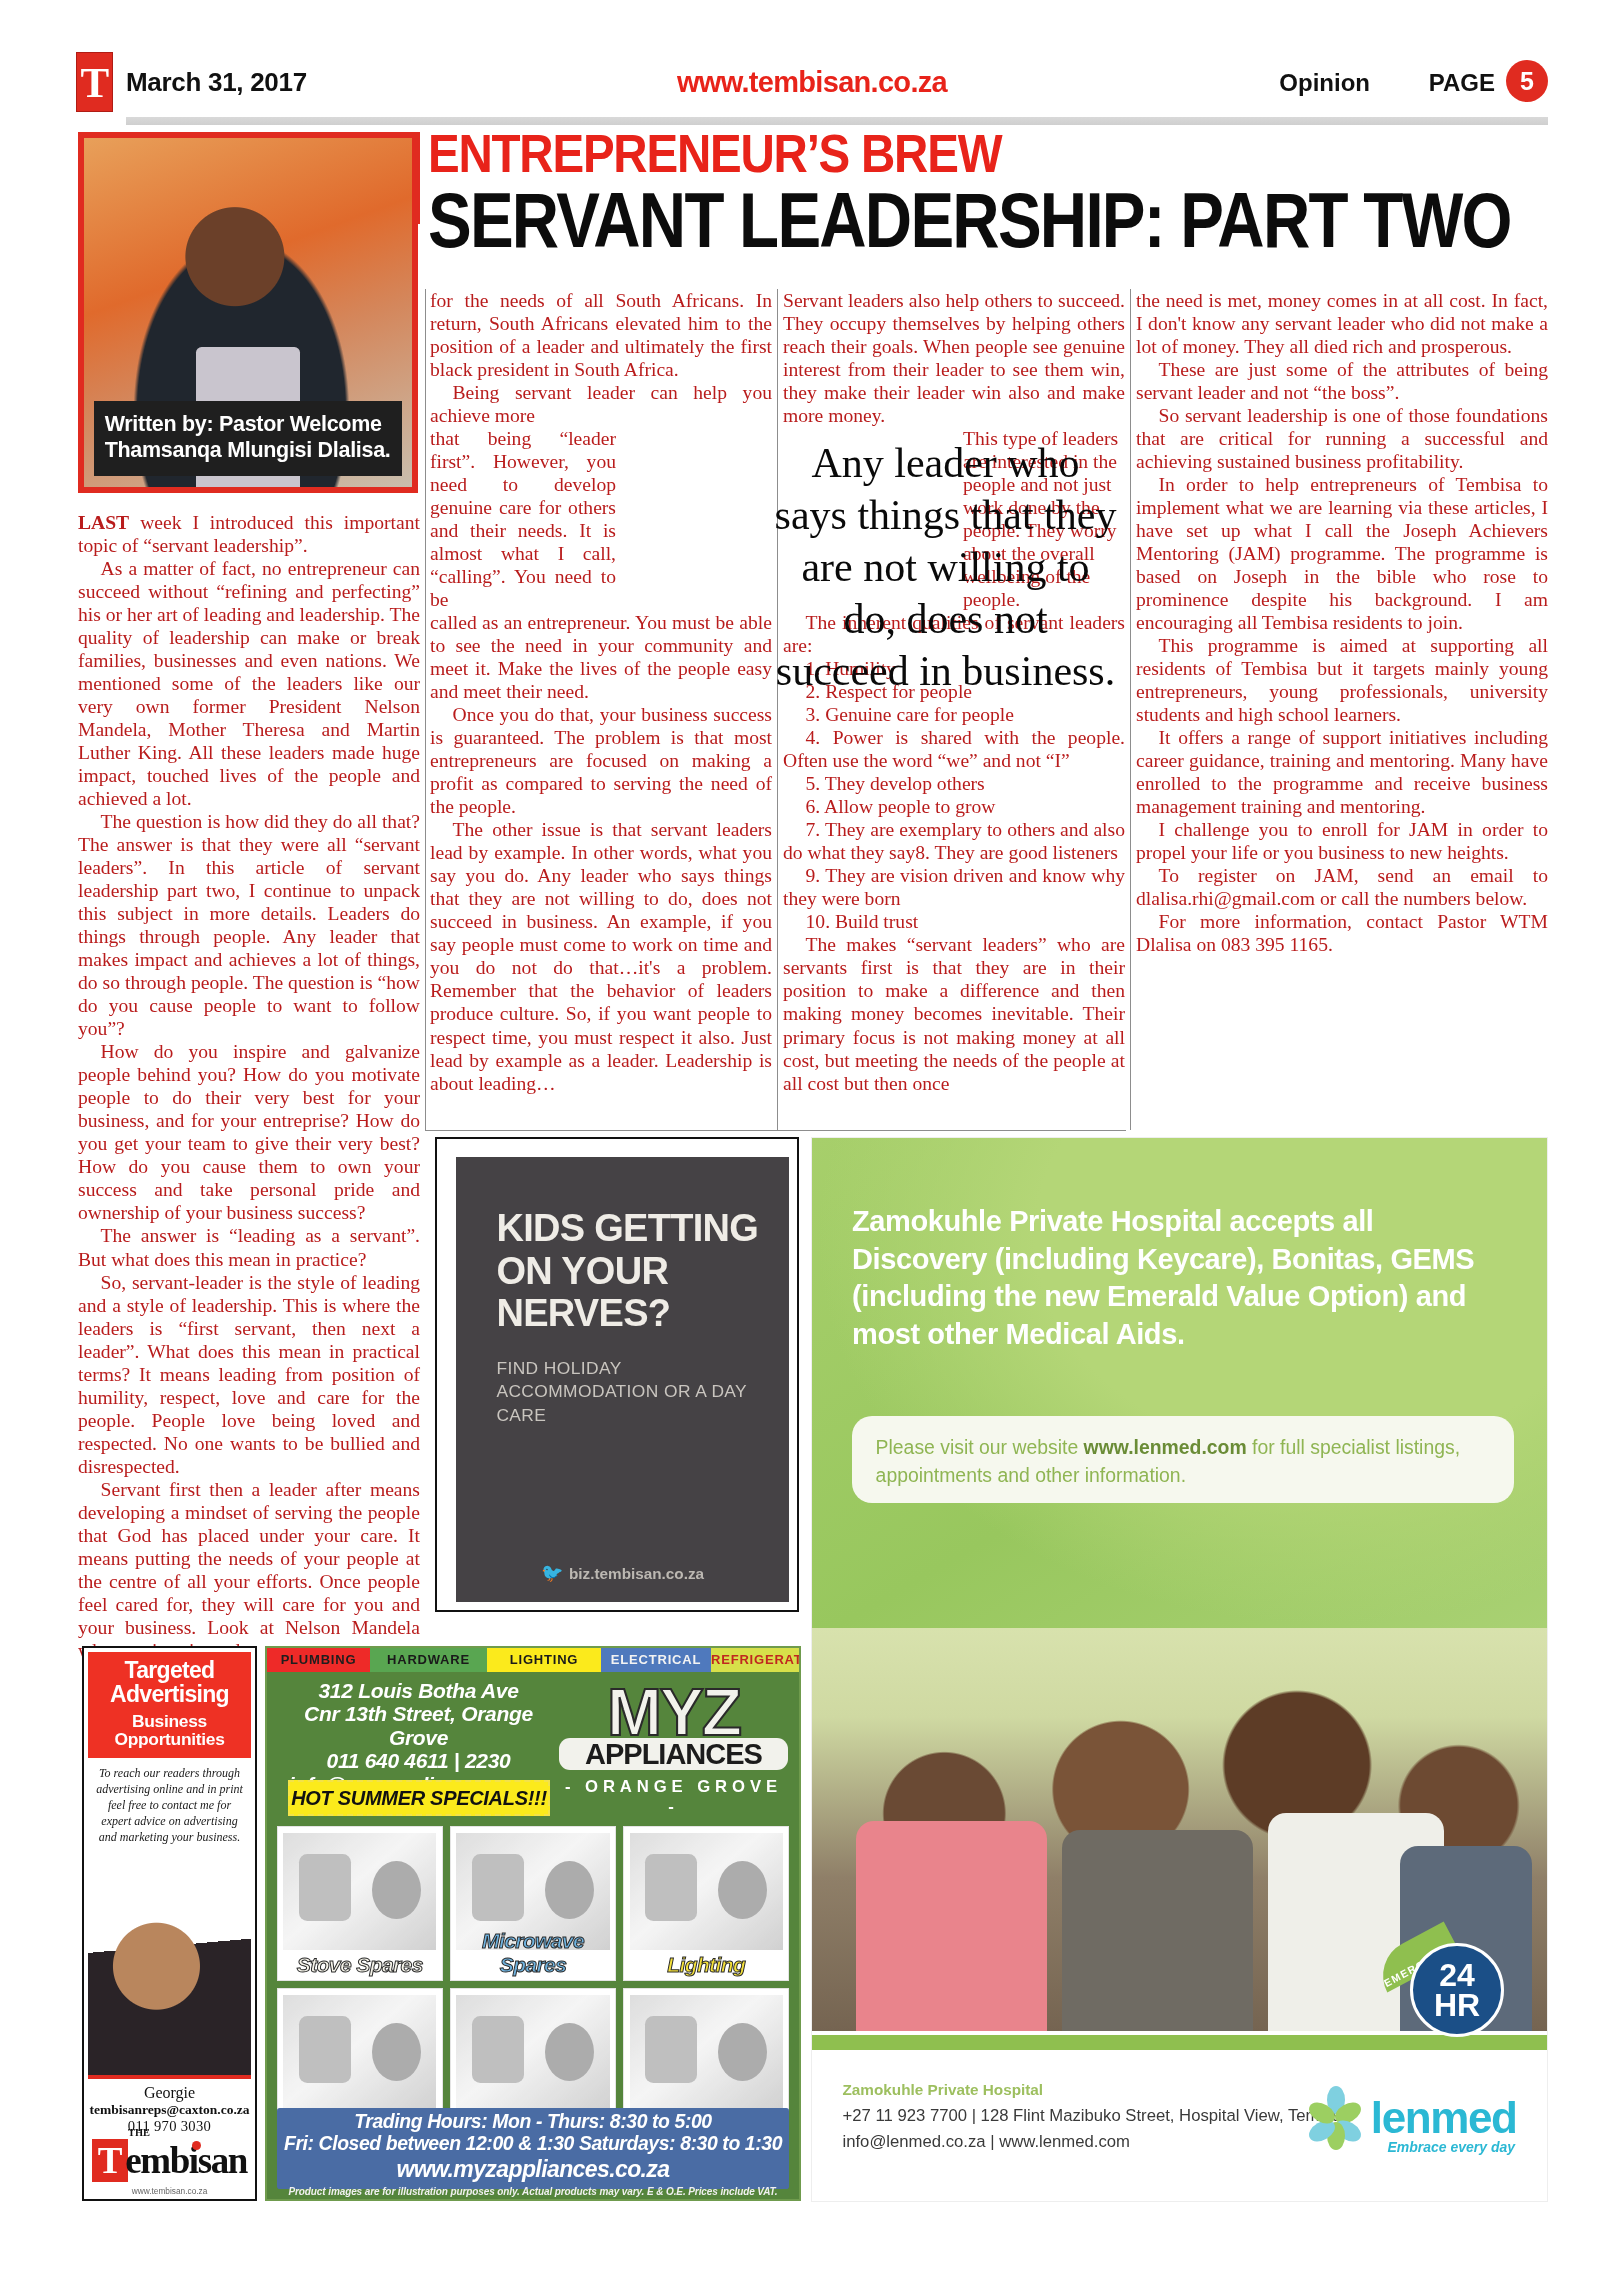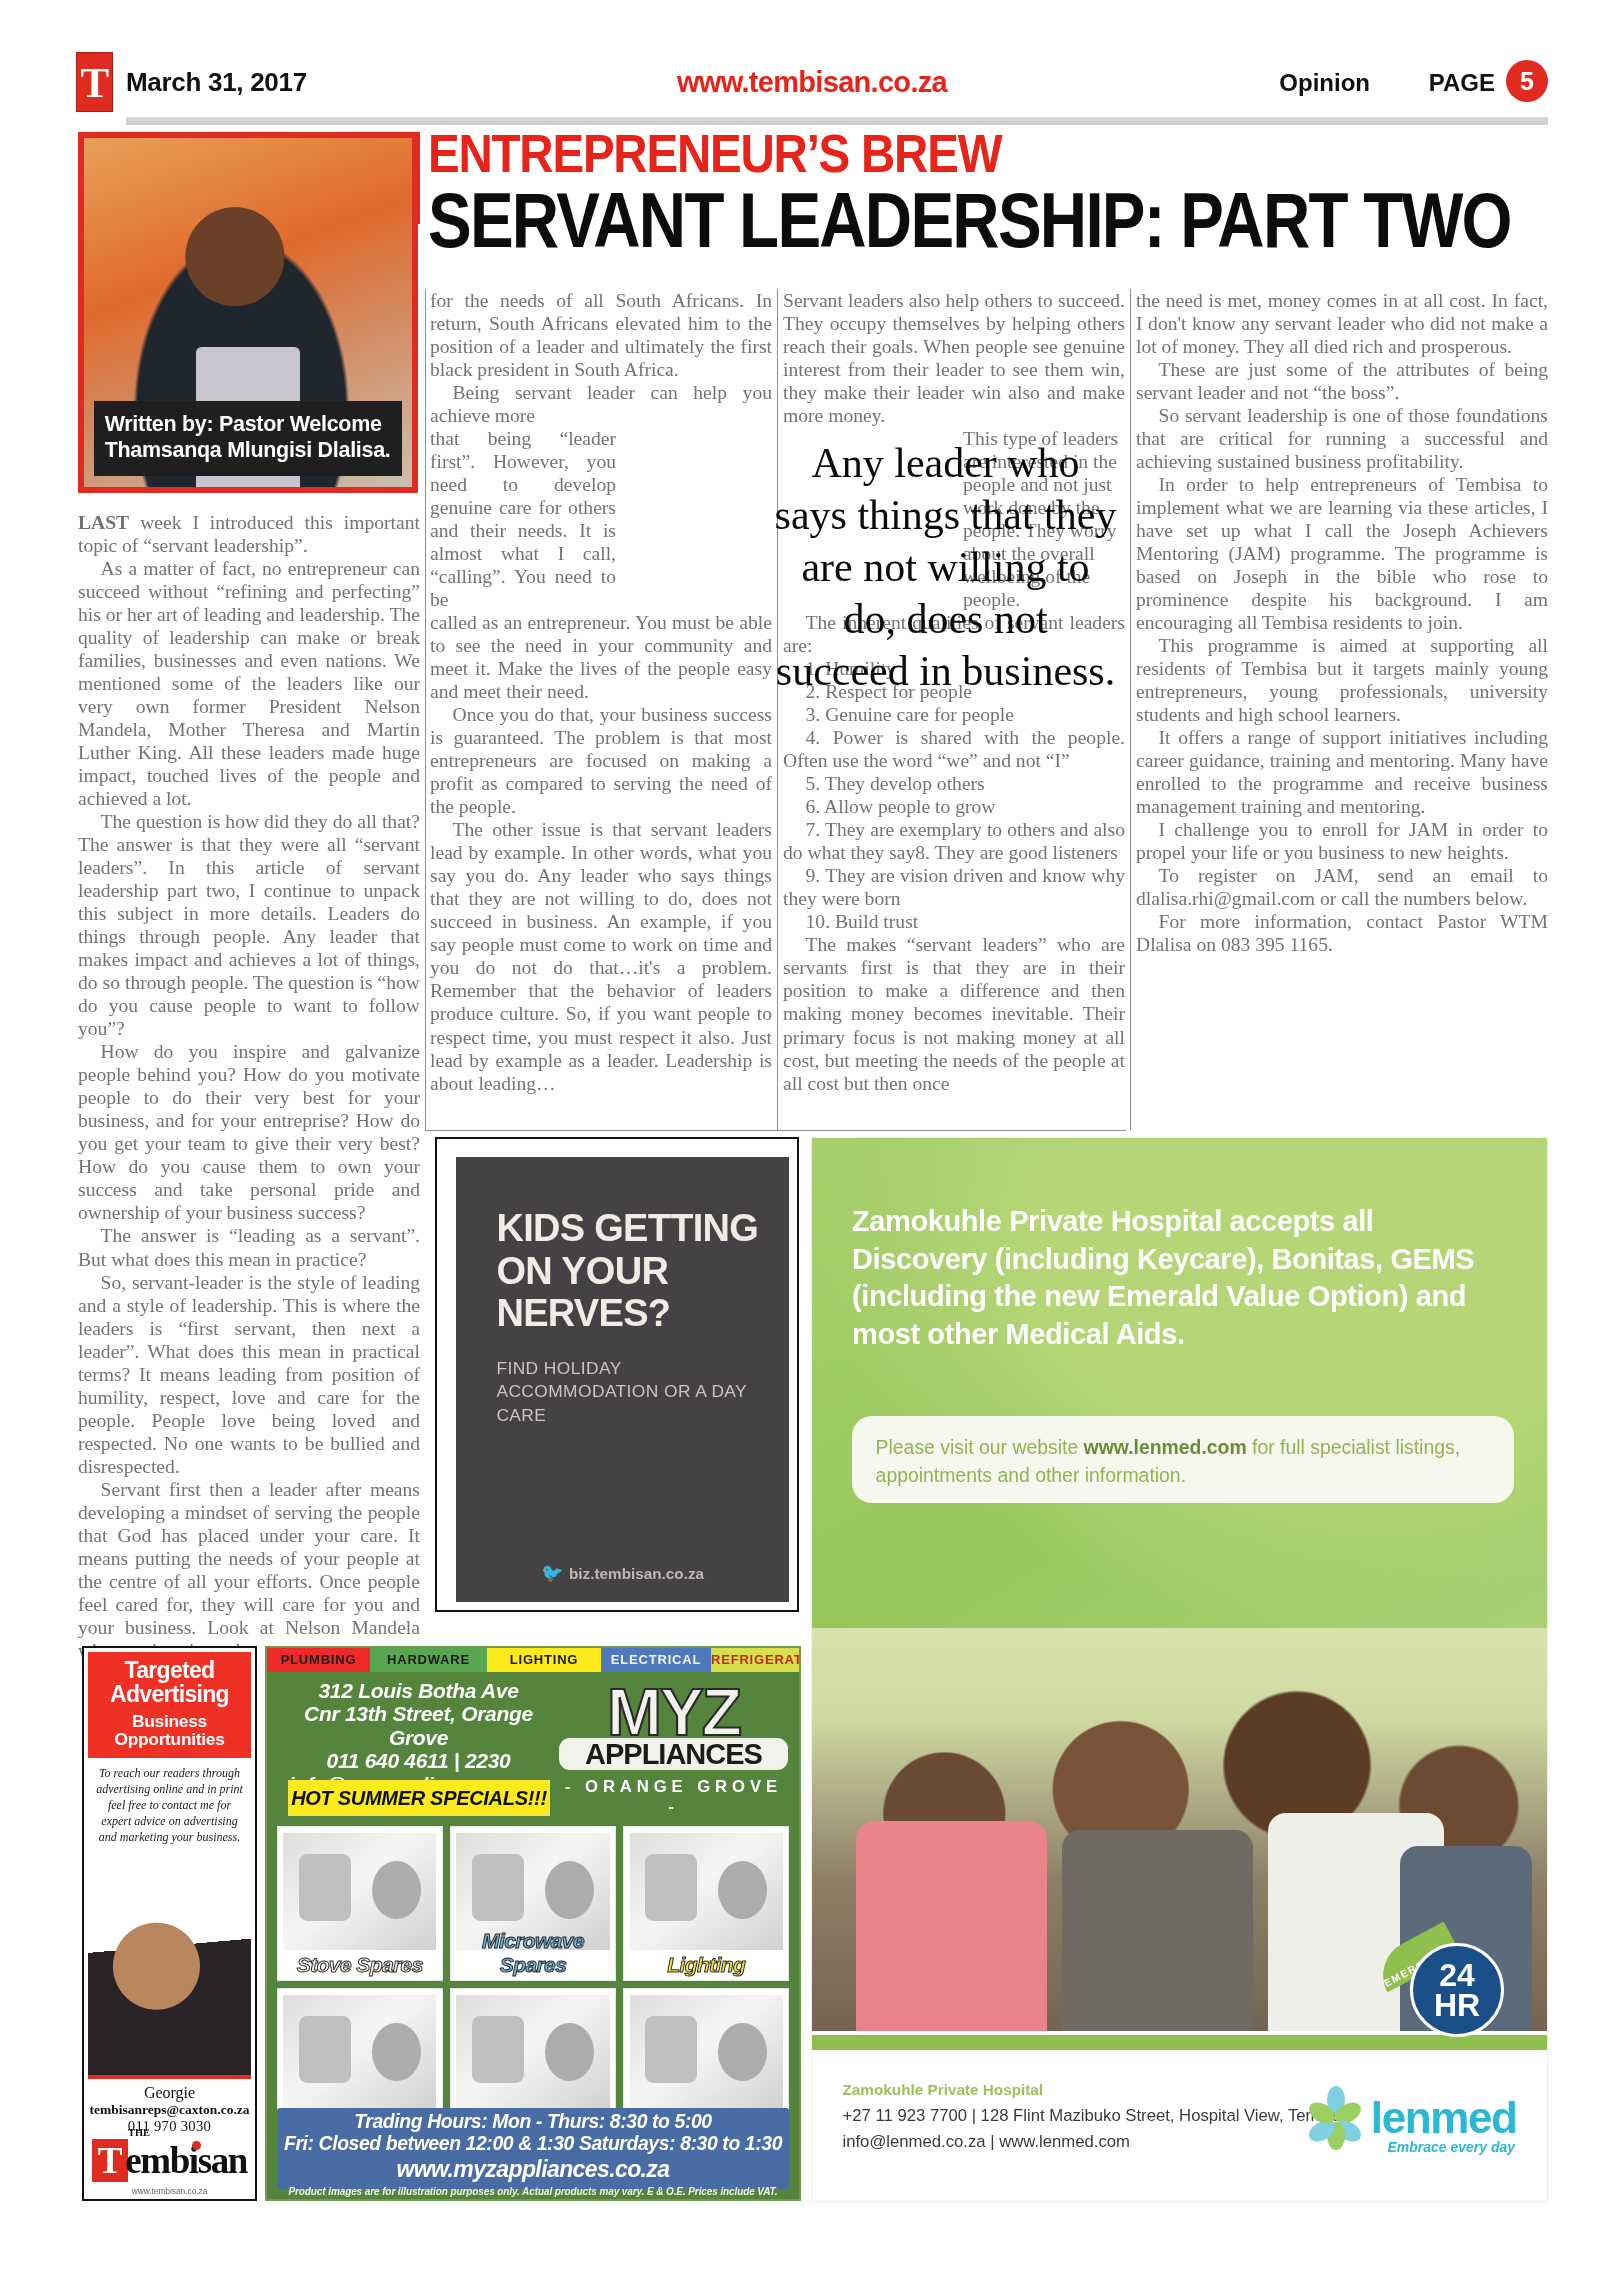--- a/index.html
+++ b/index.html
@@ -94,21 +94,21 @@
     font-family:"Liberation Sans", sans-serif; font-weight:700;
     font-size:78px; line-height:0.92; color:#0c0c0c;
     letter-spacing:-2.1px; transform:scaleX(0.84); transform-origin:left top;
     white-space:nowrap;
   }
 
   
   .col {
     position:absolute;
     font-family:"Liberation Serif", serif;
-    font-size:19.6px; line-height:1.175; color:#737373;
+    font-size:19.6px; line-height:1.175; color:#b91c1c;
     text-align:justify;
   }
   .col p { margin:0; text-indent:1.15em; }
   .col p.noindent { text-indent:0; }
   .col p.first { text-indent:0; }
   .col .dropcaps { font-weight:700; }
 
   #col1 { left:78px; top:511px; width:342px; height:1062px; }
   #col2 { left:430px; top:289px; width:342px; height:1187px; }
   #col3 { left:783px; top:289px; width:342px; height:923px; }

